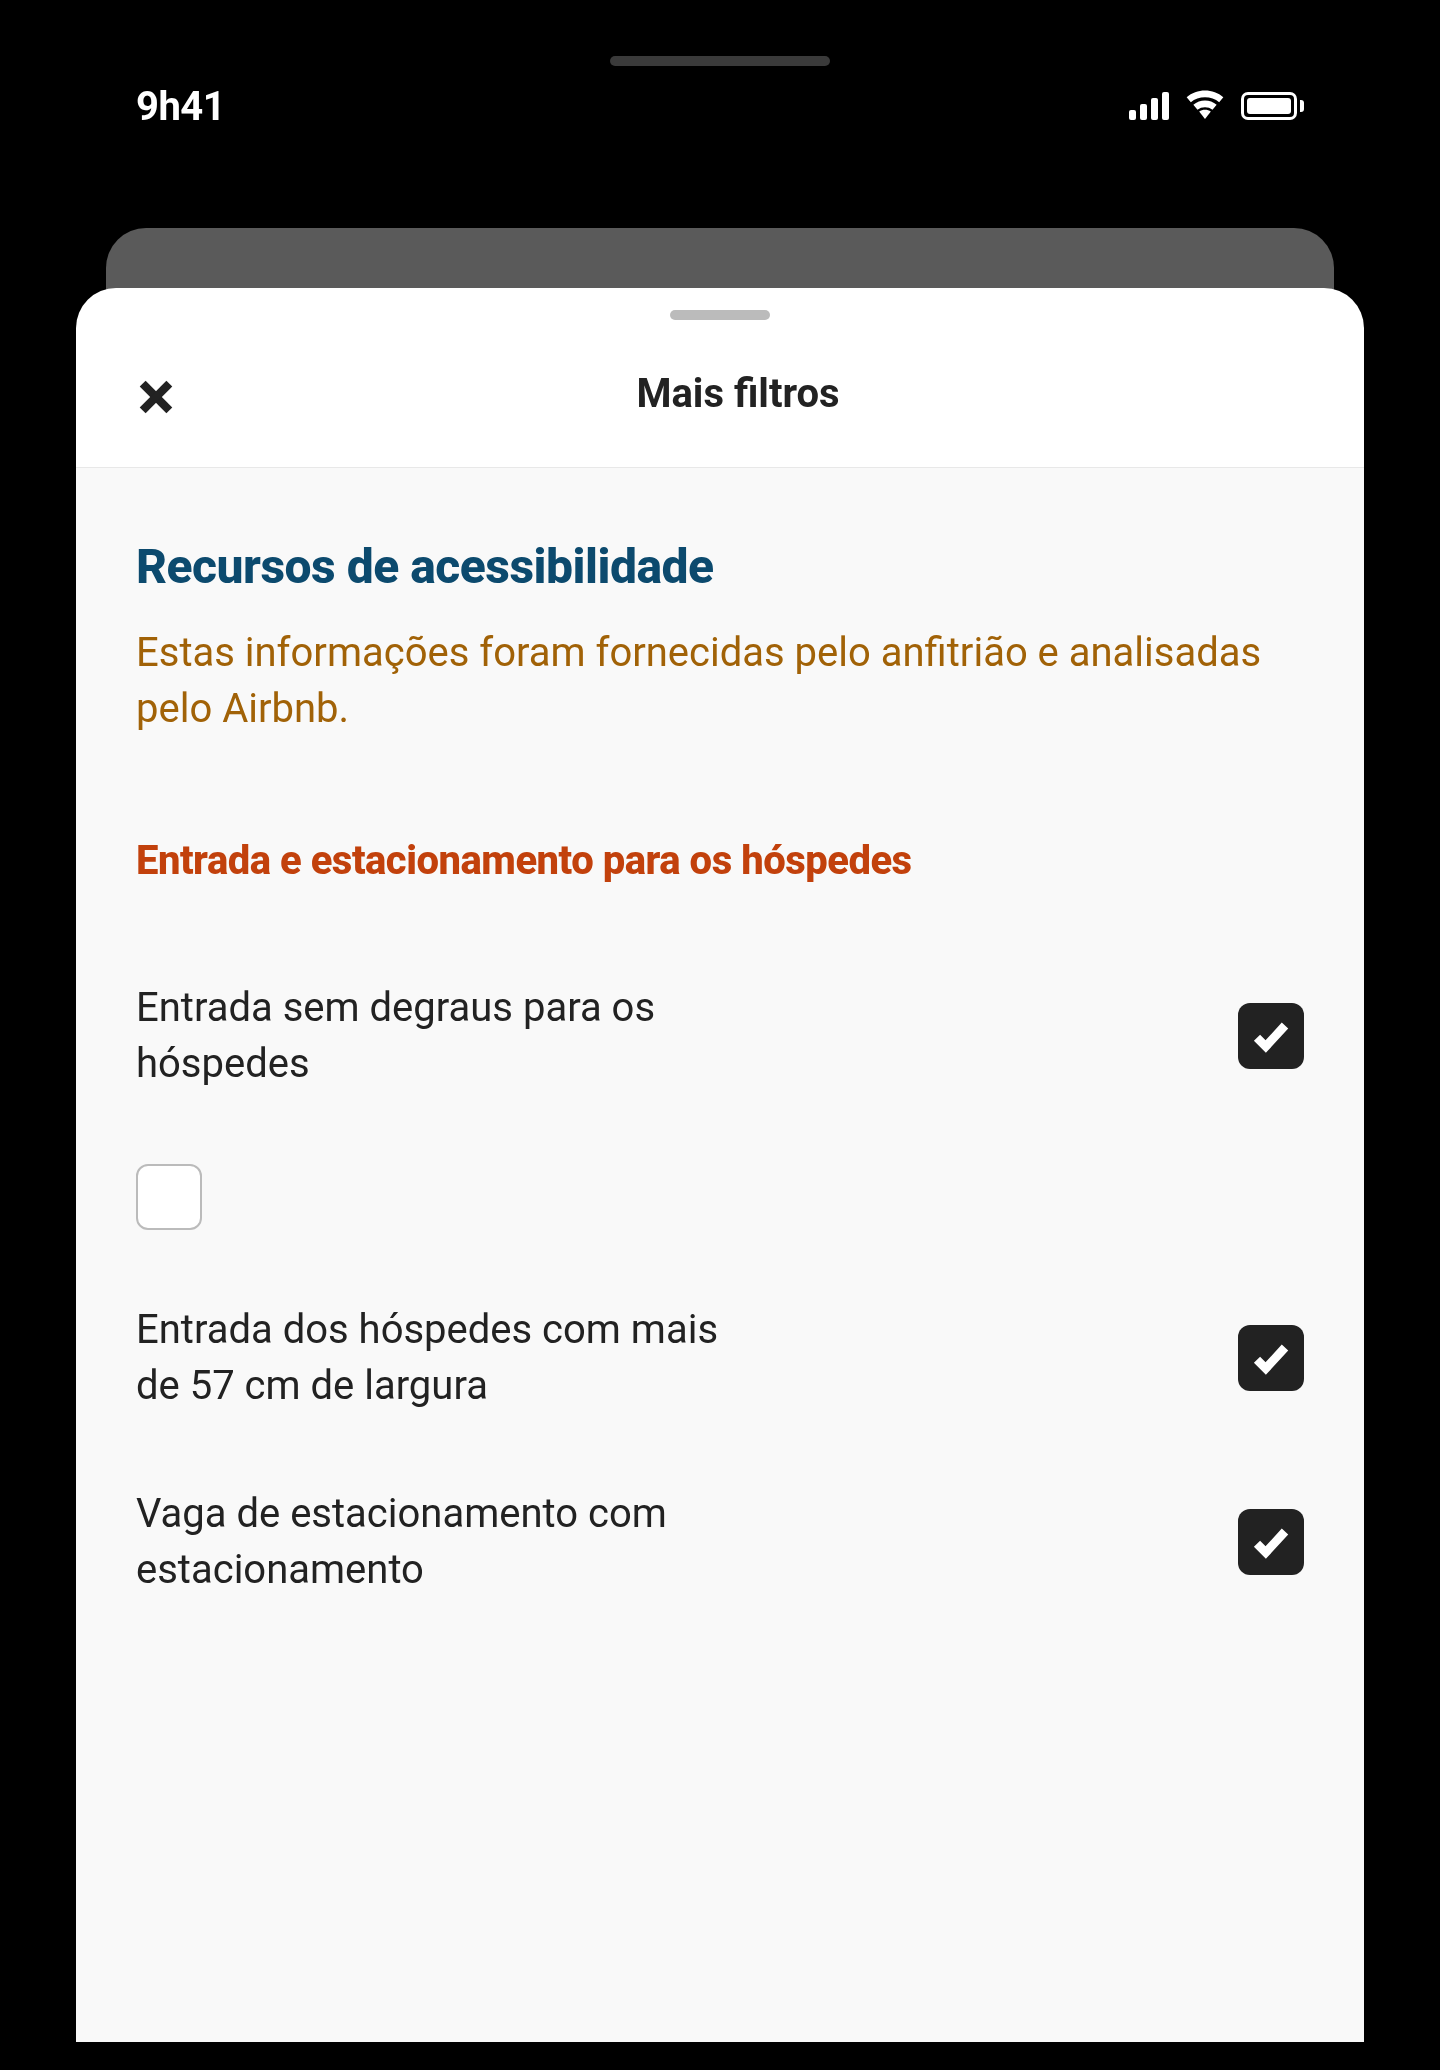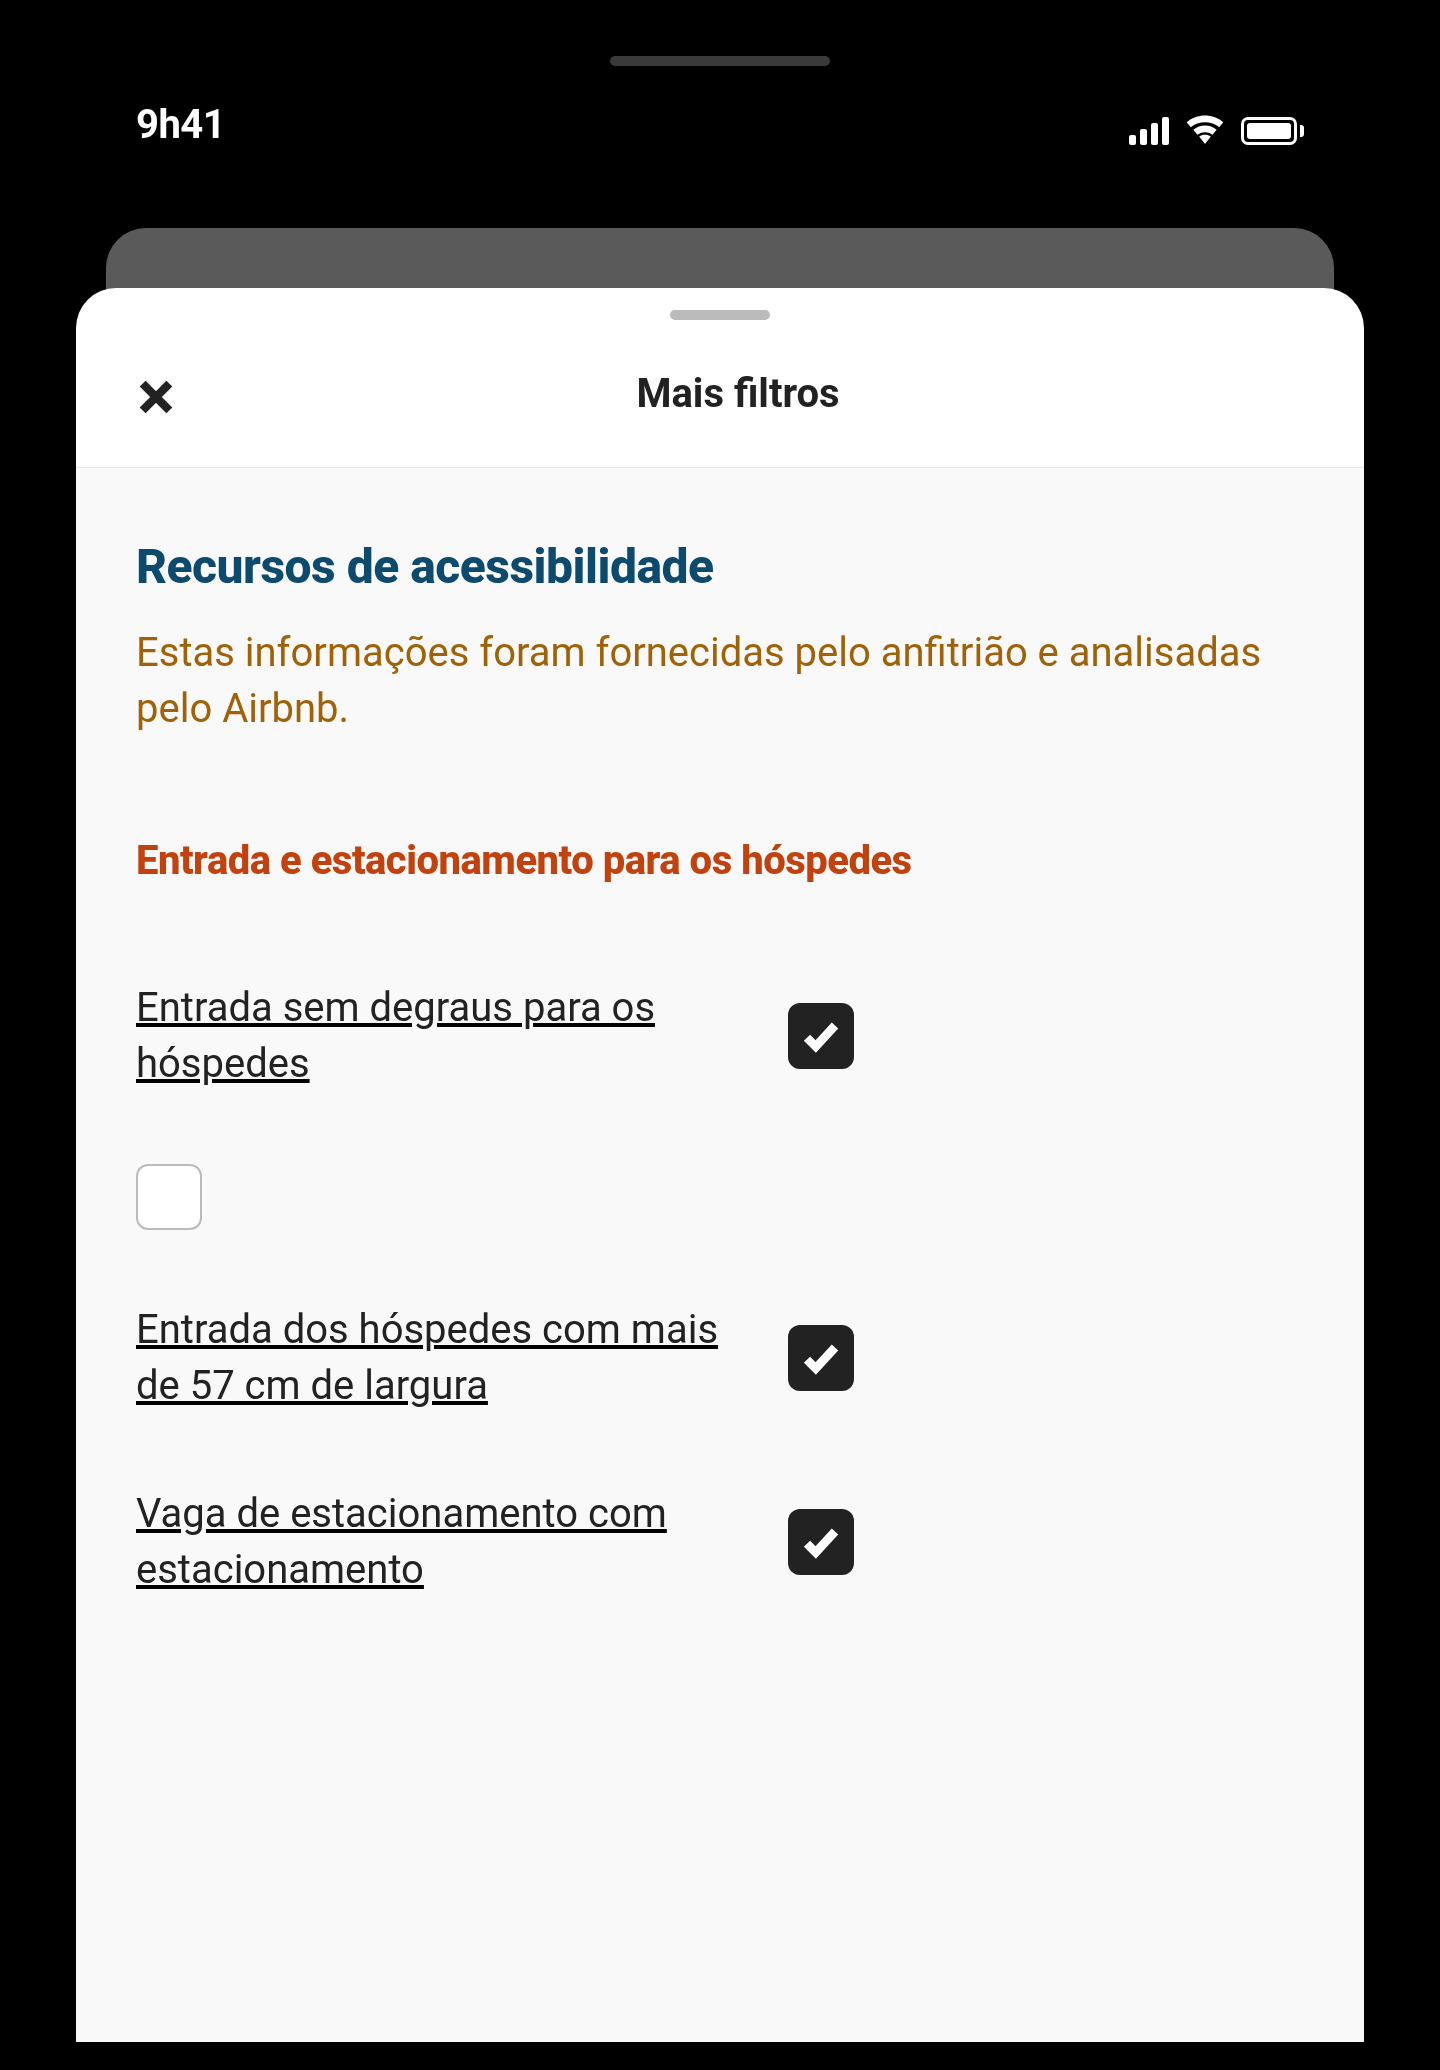--- a/index.html
+++ b/index.html
@@ -95,21 +95,21 @@
     .side-button.right-1 {
       right: 8px;
       top: 780px;
       width: 12px;
       height: 320px;
     }
     
     .status-bar {
       display: flex;
       justify-content: space-between;
-      align-items: flex-end;
+      align-items: center;
       padding: 36px 80px 20px 80px;
       height: 140px;
       background: #000;
       color: #fff;
     }
     
     .status-time {
       font-size: 40px;
       font-weight: 700;
       letter-spacing: -0.5px;
@@ -261,25 +261,24 @@
     .subsection-title {
       font-size: 40px;
       font-weight: 800;
       color: #c2410c;
       margin-bottom: 60px;
       letter-spacing: -0.5px;
     }
     
     .filter-row {
       display: flex;
-      justify-content: flex-start;
+      justify-content: space-between;
       align-items: center;
       padding: 36px 0;
       gap: 52px;
-      text-decoration: underline;
     }
     
     .filter-label {
       font-size: 40px;
       color: #222;
       line-height: 1.4;
       flex: 1;
       max-width: 600px;
     }
     

